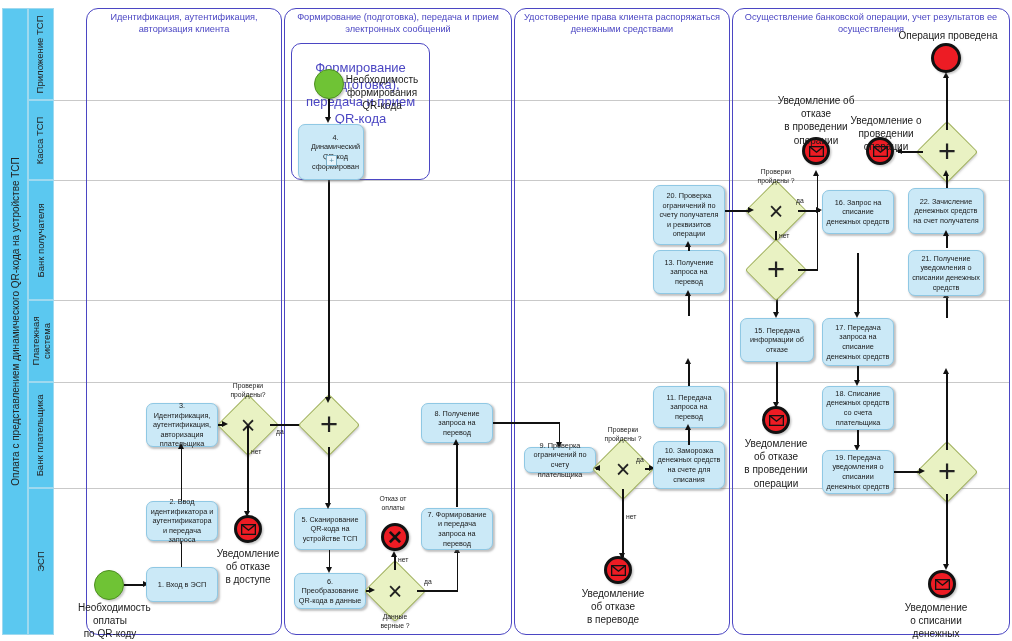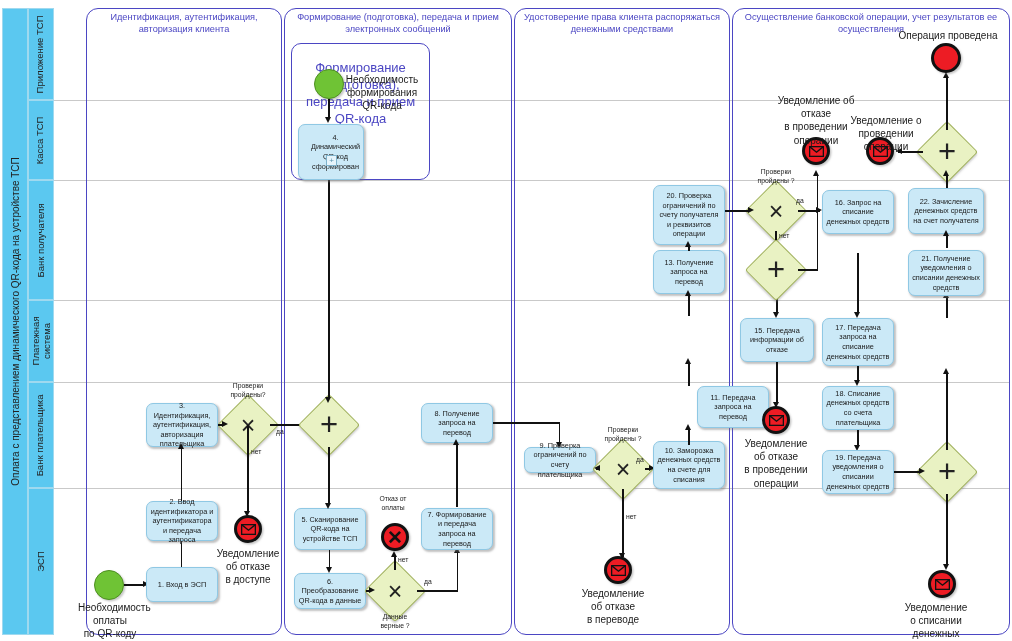--- a/index.html
+++ b/index.html
@@ -353,21 +353,21 @@
   <div class="conn v" style="left:946.3px;top:372px;height:78px;"></div>
   <div class="arrow up" style="left:943px;top:368px;"></div>
 
   <div class="conn v" style="left:946.3px;top:494px;height:72px;"></div>
   <div class="arrow down" style="left:943px;top:564px;"></div>
 
 
   <div class="conn v" style="left:688.3px;top:362px;height:24px;"></div>
   <div class="arrow up" style="left:685px;top:358px;"></div>
 
-  <div class="task" style="left:653px;top:386px;width:72px;height:42px;margin-left:44px;">11. Передача
+  <div class="task" style="left:653px;top:386px;width:72px;height:42px;">11. Передача
 запроса на
 перевод</div>
 
   <div class="conn v" style="left:688.3px;top:428px;height:17px;"></div>
   <div class="arrow up" style="left:685px;top:424px;"></div>
 
   <div class="task" style="left:740px;top:318px;width:74px;height:44px;">15. Передача
 информации об
 отказе</div>
 

